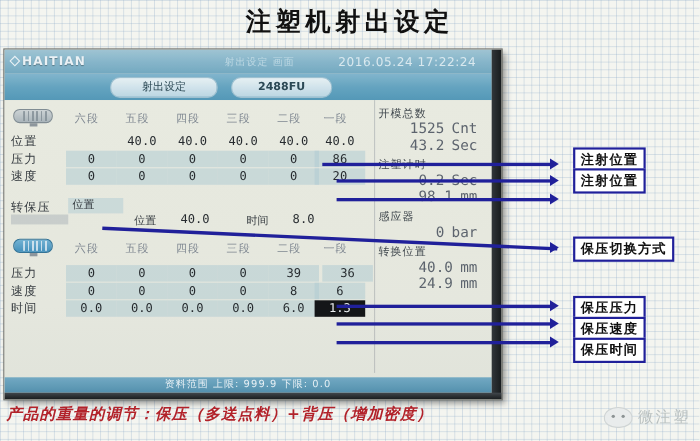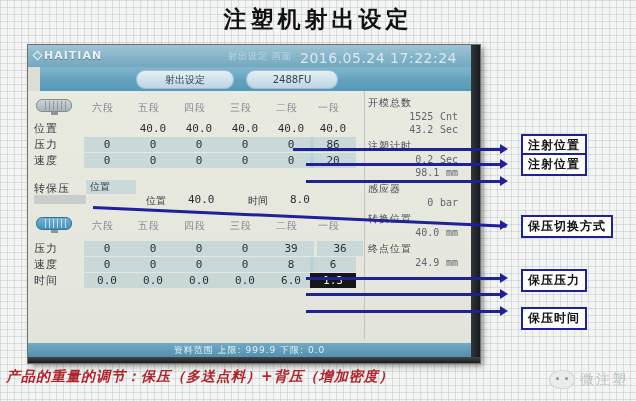--- a/index.html
+++ b/index.html
@@ -26,21 +26,20 @@
     font-weight:600;
   }
 
   
   #hmi{
     position:absolute;left:4px;top:45px;width:452px;height:318px;
     background:#dfe0d8;
     box-shadow:0 0 0 1px #6a6c66, 3px 3px 6px rgba(0,0,0,.45);
     overflow:hidden;
     filter:contrast(.92) brightness(1.02) blur(.12px);
-    margin-left:24px;
   }
   #hmi .bezel-r{position:absolute;right:0;top:0;bottom:0;width:9px;
      background:linear-gradient(90deg,#2a2f33,#0d1113);}
   #hmi .bezel-b{position:absolute;left:0;right:0;bottom:0;height:6px;
      background:linear-gradient(180deg,#3a4045,#101416);}
 
   .hdr{
     position:absolute;left:0;right:9px;top:0;height:22px;
     background:linear-gradient(180deg,#9fc6d6 0%,#87b8cd 45%,#6fa8c2 100%);
   }
@@ -48,36 +47,36 @@
     position:absolute;left:6px;top:4px;font-size:11px;font-weight:bold;
     color:#eef6fa;letter-spacing:1px;text-shadow:0 1px 1px rgba(0,0,0,.35);
   }
   .hdr .logo .dia{display:inline-block;transform:rotate(45deg);
     width:5px;height:5px;border:1.5px solid #eef6fa;margin-right:3px;}
   .hdr .mid{
     position:absolute;left:200px;top:5px;font-size:9px;color:#cfe6ef;
     letter-spacing:1px;opacity:.75;
   }
   .hdr .clock{
-    position:absolute;right:14px;top:5px;font-size:14px;color:#e6f3f8;
+    position:absolute;right:14px;top:5px;font-size:11px;color:#e6f3f8;
     letter-spacing:.5px;opacity:.9;
   }
 
   .tabbar{
-    position:absolute;left:12px;right:9px;top:22px;height:24px;
+    position:absolute;left:0;right:9px;top:22px;height:24px;
     background:linear-gradient(180deg,#7fb6cf 0%,#5ea2c0 55%,#4f97b8 100%);
   }
   .tab{
     position:absolute;top:3px;height:17px;line-height:17px;
     border-radius:9px;font-size:10px;color:#23424f;text-align:center;
     background:linear-gradient(180deg,#eaf4f8,#bcd9e6);
     border:1px solid #9dc2d3;
   }
   .tab.t1{left:96px;width:96px;}
-  .tab.t2{left:206px;width:90px;}
+  .tab.t2{left:206px;width:90px;font-weight:bold;}
 
   .screen{
     position:absolute;left:0;right:9px;top:46px;bottom:6px;
     background:linear-gradient(180deg,#eceee4 0%,#e9ebe1 70%,#e4e7dd 100%);
   }
   .colhdr{position:absolute;top:10px;font-size:10px;color:#7d8690;letter-spacing:1px;}
   .rowlbl{position:absolute;left:6px;font-size:11px;color:#2d3338;letter-spacing:1px;}
   .cell{
     position:absolute;height:15px;line-height:15px;width:46px;
     font-size:11px;color:#1d2226;text-align:center;
@@ -111,21 +110,21 @@
   }
   .kv{position:absolute;font-size:10px;color:#2d3338;}
   .kvv{position:absolute;font-size:11px;color:#1d2226;
     font-family:"DejaVu Sans Mono","Liberation Mono",monospace;}
 
   
   .info{position:absolute;left:340px;top:2px;width:100px;}
   .info .lab{font-size:10px;color:#3a4248;letter-spacing:1px;margin-top:3px;}
   .info .val{font-size:11px;color:#1d2226;text-align:right;padding-right:10px;
     font-family:"DejaVu Sans Mono","Liberation Mono",monospace;}
-  .info .val span{font-size:10px;color:#58606a;}
+  .info .val span{font-size:13px;color:#58606a;}
   .vsep{position:absolute;left:336px;top:0;bottom:18px;width:1px;background:rgba(120,130,140,.35);}
 
   .statusbar{
     position:absolute;left:0;right:9px;bottom:6px;height:14px;line-height:14px;
     background:linear-gradient(180deg,#6fa9c4,#4e8fae);
     color:#eaf4f9;font-size:9px;text-align:center;letter-spacing:1px;
   }
 
   
   .callout{
@@ -265,21 +264,20 @@
         <div class="lab">开模总数</div>
         <div class="val"><span>1525</span> <span>Cnt</span></div>
         <div class="val"><span>43.2</span> <span>Sec</span></div>
         <div class="lab">注塑计时</div>
         <div class="val"><span>0.2</span> <span>Sec</span></div>
         <div class="val"><span>98.1</span> <span>mm</span></div>
         <div class="lab">感应器</div>
         <div class="val"><span>0</span> <span>bar</span></div>
         <div class="lab">转换位置</div>
         <div class="val"><span>40.0</span> <span>mm</span></div>
-        <div class="lab">终点位置</div>
         <div class="val"><span>24.9</span> <span>mm</span></div>
       </div>
 
     </div>
 
     <div class="statusbar">资料范围  上限: 999.9  下限:  0.0</div>
     <div class="bezel-r"></div>
     <div class="bezel-b"></div>
   </div>
 
@@ -297,20 +295,21 @@
   <div class="lead" style="left:93px;top:206px;width:414px;transform:rotate(2.6deg);transform-origin:left center;"></div>
   <div class="arrow" style="left:500px;top:220px;"></div>
   <div class="callout" style="left:521px;top:215px;">保压切换方式</div>
 
   <div class="lead" style="left:306px;top:277px;width:194px;"></div>
   <div class="arrow" style="left:500px;top:273px;"></div>
   <div class="callout" style="left:521px;top:269px;">保压压力</div>
 
   <div class="lead" style="left:306px;top:293px;width:194px;"></div>
   <div class="arrow" style="left:500px;top:289px;"></div>
+  <div class="callout" style="left:521px;top:288px;">保压速度</div>
 
   <div class="lead" style="left:306px;top:310px;width:194px;"></div>
   <div class="arrow" style="left:500px;top:306px;"></div>
   <div class="callout" style="left:521px;top:307px;text-align:right;">保压时间</div>
 
   <div id="wmark">
     <div class="bub"></div>
     <div class="txt">微注塑</div>
   </div>
 

